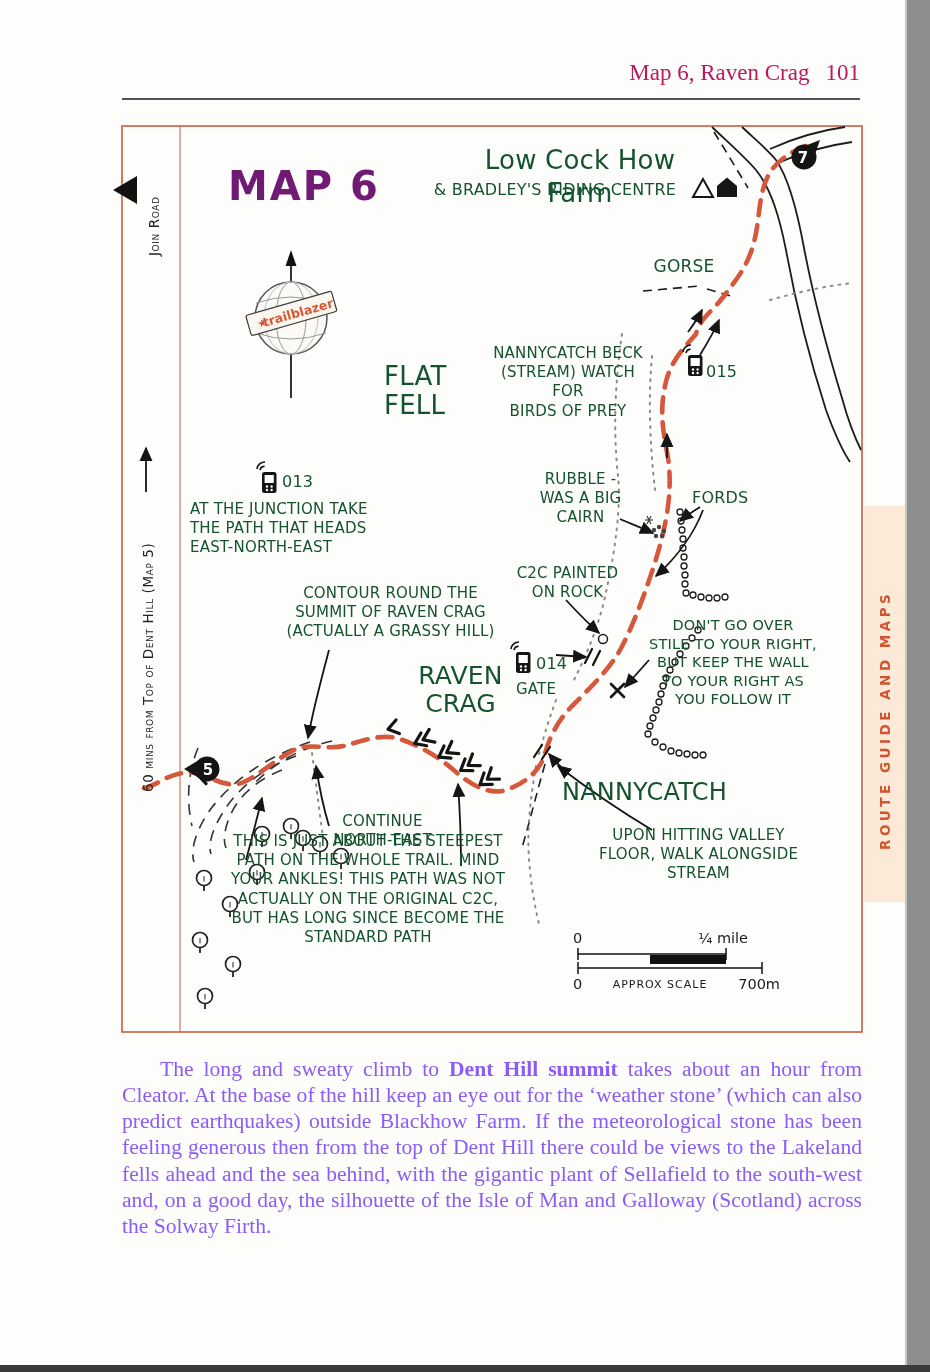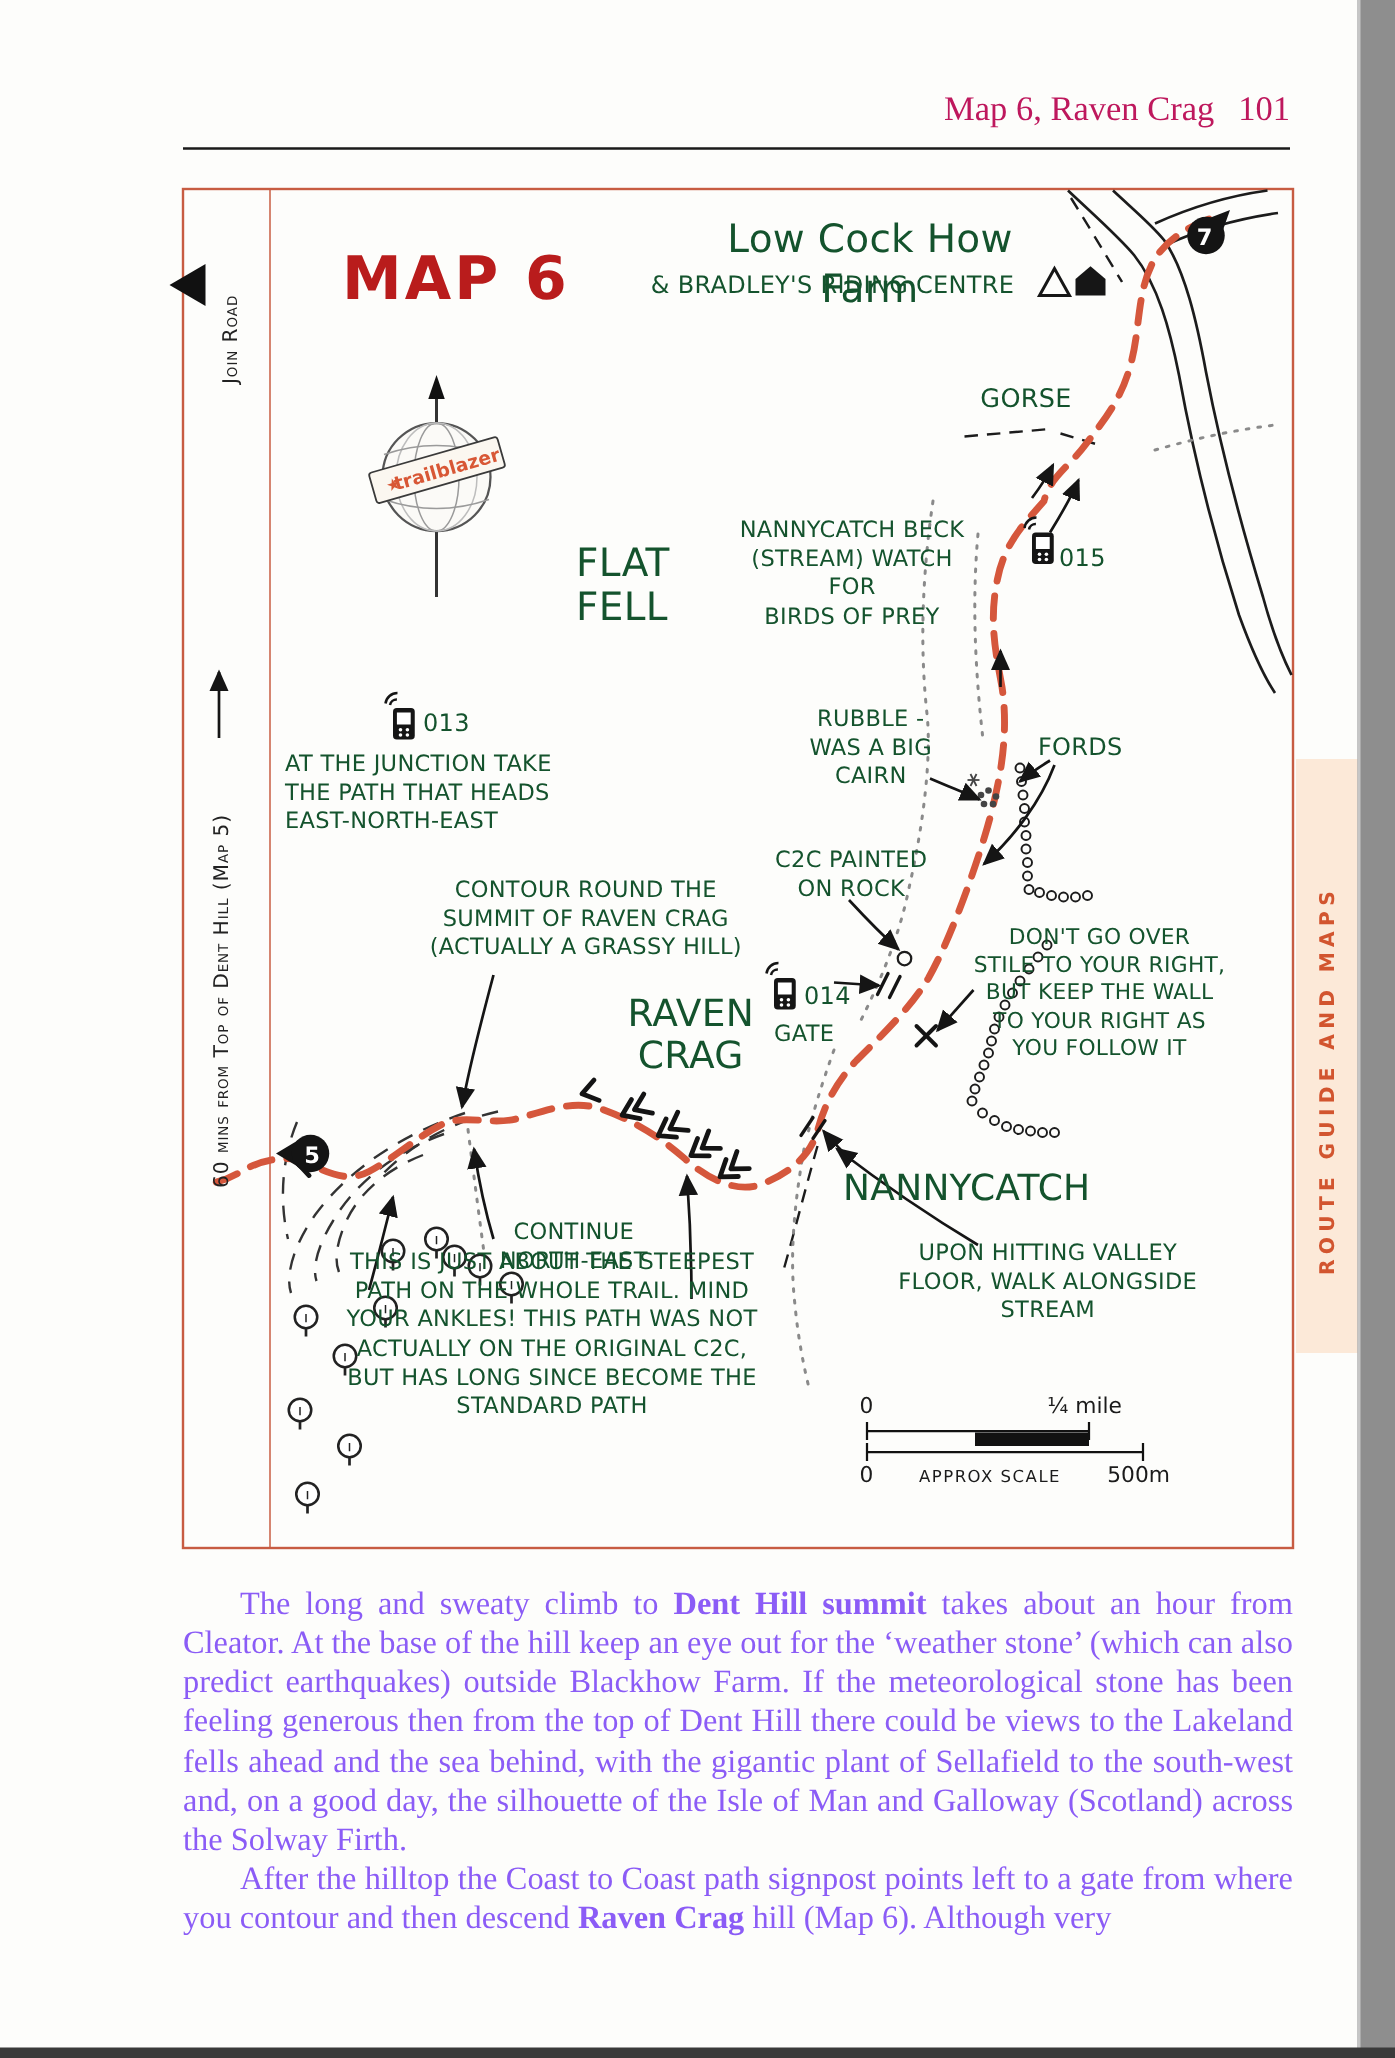--- a/index.html
+++ b/index.html
@@ -7,21 +7,21 @@
        font-family:"DejaVu Sans",sans-serif;}
   
   .pagehead{position:absolute;left:420px;top:60px;width:440px;text-align:right;
             font-family:"Liberation Serif",serif;font-size:23px;color:#be185d;}
   .pagehead .num{margin-left:16px;}
   
   .hand{position:absolute;font-family:"DejaVu Sans",sans-serif;color:#14532d;
         white-space:pre-line;text-align:center;line-height:1.28;letter-spacing:.2px;}
   .ta-l{text-align:left;}
   .big{font-size:26px;line-height:1.12;}
-  .map-title{position:absolute;font-size:40px;font-weight:bold;letter-spacing:2px;color:#b91c1c;}
+  .map-title{position:absolute;font-size:40px;font-weight:bold;letter-spacing:2px;color:#701a75;}
   
   .vtext{position:absolute;transform:rotate(-90deg);transform-origin:left top;white-space:nowrap;
          font-family:"DejaVu Sans",sans-serif;color:#222;}
   .smallcaps{font-variant:small-caps;font-size:13.5px;letter-spacing:.6px;}
   
   .tab{position:absolute;left:864px;top:506px;width:43px;height:396px;background:#fce9d8;}
   .tab .vtext{left:13px;top:344px;color:#d2552f;font-weight:bold;font-size:13.5px;letter-spacing:3.5px;}
   
   .bodycopy{position:absolute;left:122px;top:1056px;width:740px;
             font-family:"Liberation Serif",serif;font-size:21.6px;line-height:1.21;
@@ -310,21 +310,20 @@
 BUT HAS LONG SINCE BECOME THE
 STANDARD PATH</div>
 <div class="hand" style="left:596px;top:826px;width:205px;font-size:15px;">UPON HITTING VALLEY
 FLOOR, WALK ALONGSIDE
 STREAM</div>
 
 <div class="scale-label" style="left:573px;top:930px;">0</div>
 <div class="scale-label" style="left:688px;top:930px;width:60px;text-align:right;">¼ mile</div>
 <div class="scale-label" style="left:573px;top:976px;">0</div>
 <div class="scale-label" style="left:600px;top:978px;width:120px;text-align:center;font-size:11px;letter-spacing:1px;">APPROX SCALE</div>
-<div class="scale-label" style="left:732px;top:976px;width:48px;text-align:right;">500m</div>
+<div class="scale-label" style="left:732px;top:976px;width:48px;text-align:right;">700m</div>
 
 <div class="bodycopy">
   <p><span>The long and sweaty climb to </span><b>Dent Hill summit</b><span> takes about an hour from Cleator. At the base of the hill keep an eye out for the ‘weather stone’ (which can also predict earthquakes) outside Blackhow Farm. If the meteorological stone has been feeling generous then from the top of Dent Hill there could be views to the Lakeland fells ahead and the sea behind, with the gigantic plant of Sellafield to the south-west and, on a good day, the silhouette of the Isle of Man and Galloway (Scotland) across the Solway Firth.</span></p>
-  <p><span>After the hilltop the Coast to Coast path signpost points left to a gate from where you contour and then descend </span><b>Raven Crag</b><span> hill (Map 6). Although very</span></p>
 </div>
 
 <div class="graybar"></div>
 <div class="bottombar"></div>
 
 </body></html>

